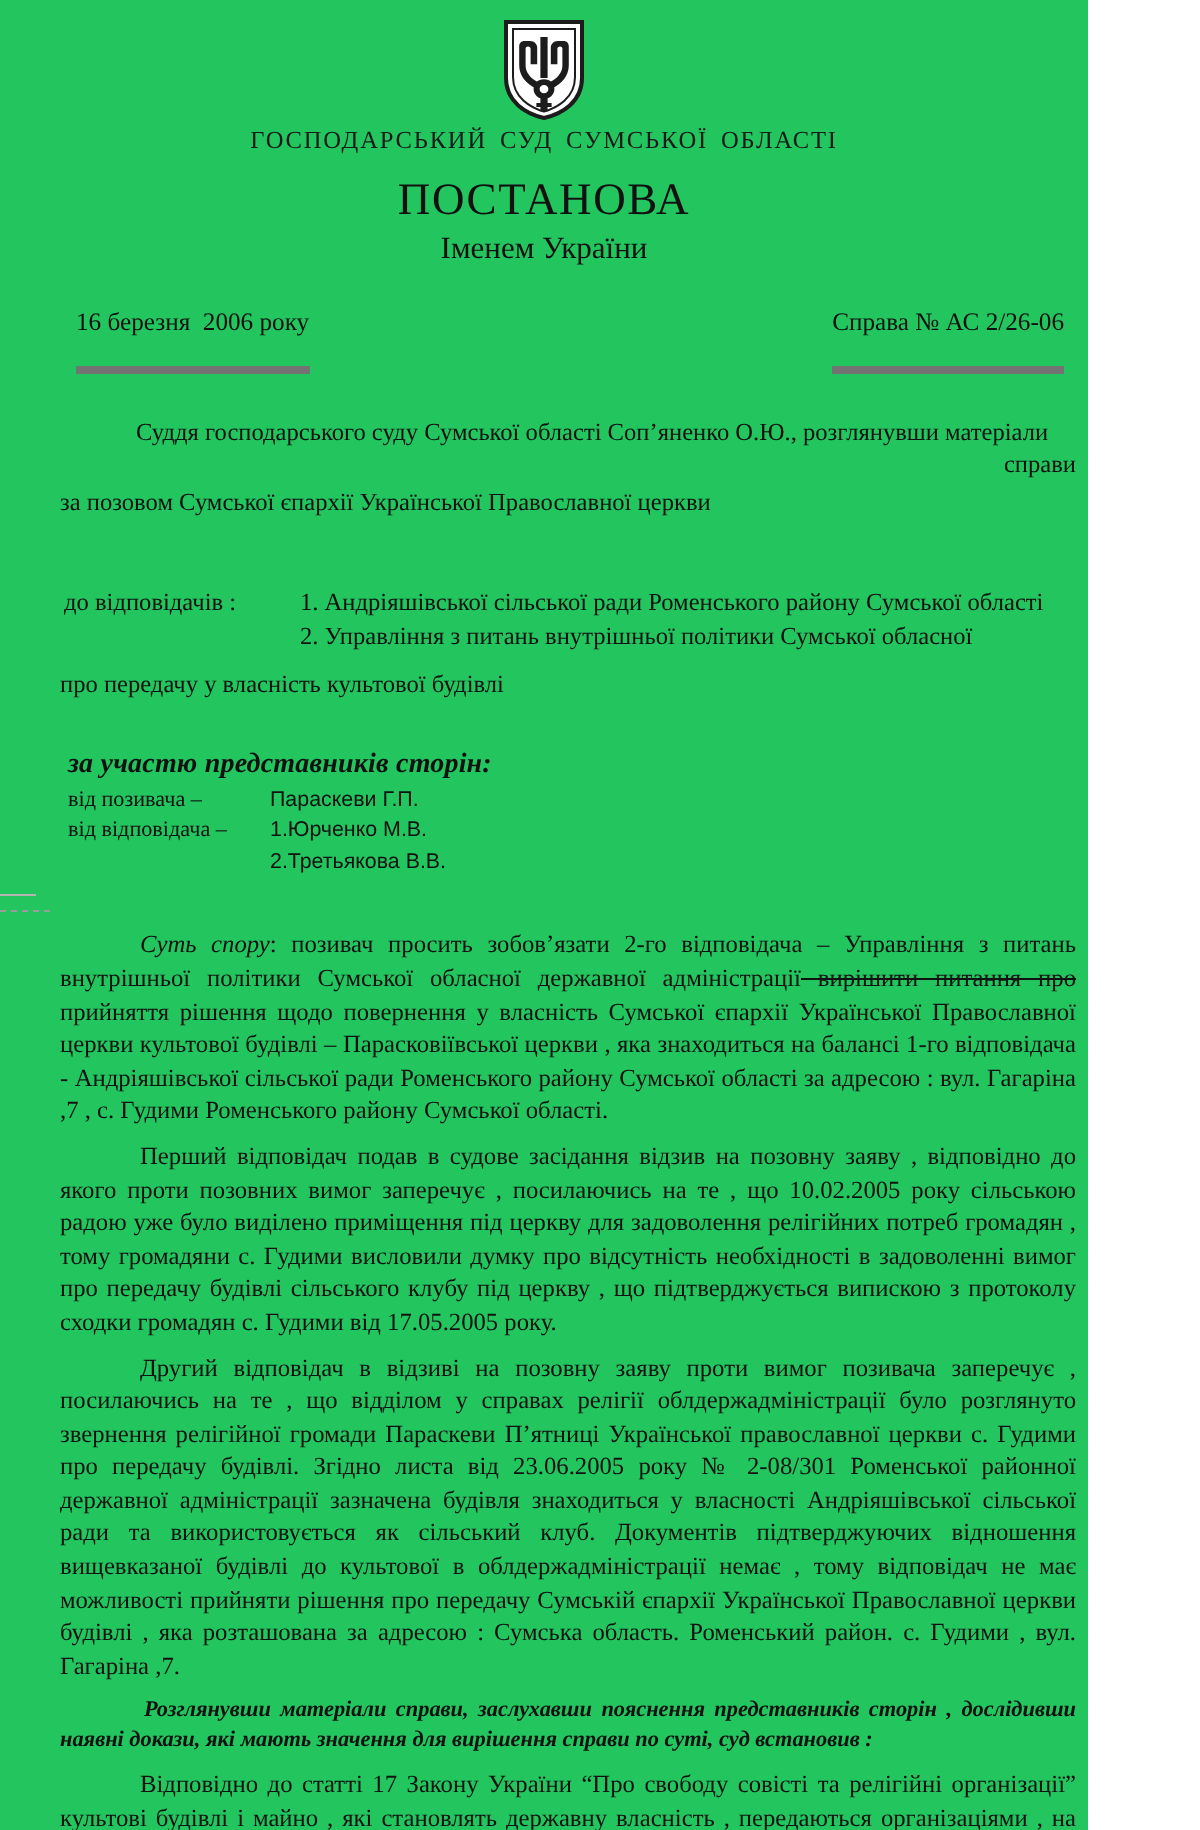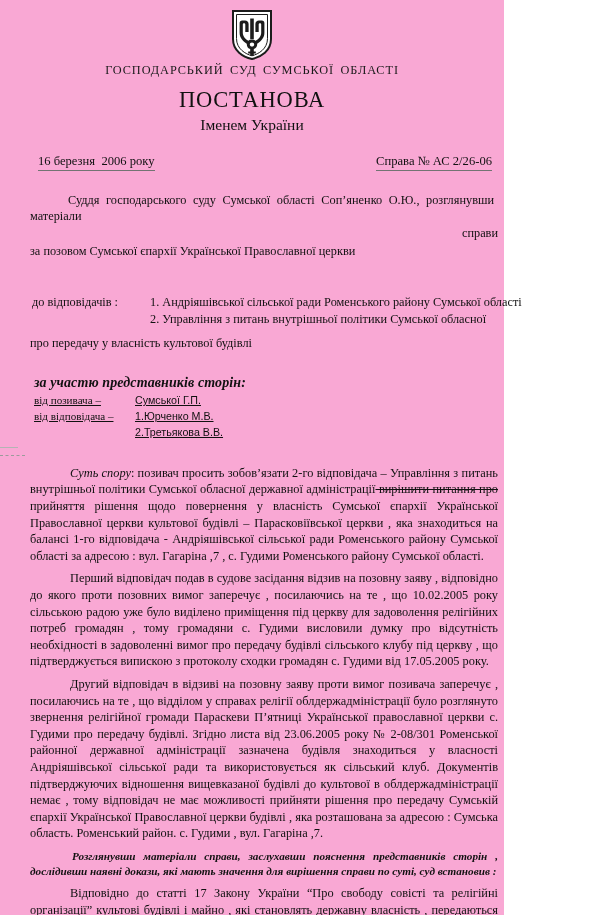--- a/index.html
+++ b/index.html
@@ -12,23 +12,23 @@
     width: 600px;
     height: 915px;
     overflow: hidden;
     font-family: "Liberation Serif", "DejaVu Serif", serif;
     color: #111111;
     position: relative;
   }
 
   .page {
     position: relative;
-    width: 504px;
+    width: 544px;
     height: 915px;
-    background: #f9a8d4;
+    background: #22c55e;
     padding: 0;
     box-sizing: border-box;
   }
 
   
   .emblem-wrap {
     text-align: center;
     padding-top: 9px;
     height: 62px;
     box-sizing: border-box;
@@ -64,22 +64,22 @@
   
   .meta-row {
     margin-top: 20px;
     padding: 0 8px 0 38px;
     display: flex;
     justify-content: space-between;
     align-items: baseline;
     font-size: 12.6px;
   }
   .meta-row .u {
-    border-bottom: 1px solid #737373;
-    padding-bottom: 1px;
+    border-bottom: 4px solid #737373;
+    padding-bottom: 14px;
     white-space: pre;
   }
   .case-no { margin-right: 4px; }
 
   
   .body-area {
     padding: 0 6px 0 30px;
     font-size: 12.3px;
     line-height: 1.34;
   }
@@ -129,21 +129,20 @@
   .parties-title {
     font-style: italic;
     font-weight: bold;
     font-size: 14px;
     padding-left: 4px;
     letter-spacing: 0.1px;
   }
   .party-row {
     display: flex;
     padding-left: 4px;
-    text-decoration: underline;
   }
   .party-side {
     width: 101px;
     flex: 0 0 101px;
   }
   .party-name {
     font-family: "Liberation Sans", "DejaVu Sans", sans-serif;
     font-size: 10.7px;
   }
   .party-row.indent .party-side { visibility: hidden; }
@@ -239,21 +238,21 @@
         <div class="resp-item">2. Управління з питань внутрішньої політики Сумської обласної</div>
       </div>
     </div>
 
     <div class="p-subject">про передачу у власність культової будівлі</div>
 
     <div class="parties">
       <div class="parties-title">за участю представників сторін:</div>
       <div class="party-row">
         <span class="party-side">від позивача –</span>
-        <span class="party-name">Сумської Г.П.</span>
+        <span class="party-name">Параскеви Г.П.</span>
       </div>
       <div class="party-row">
         <span class="party-side">від  відповідача –</span>
         <span class="party-name">1.Юрченко М.В.</span>
       </div>
       <div class="party-row indent">
         <span class="party-side"></span>
         <span class="party-name">2.Третьякова В.В.</span>
       </div>
     </div>

